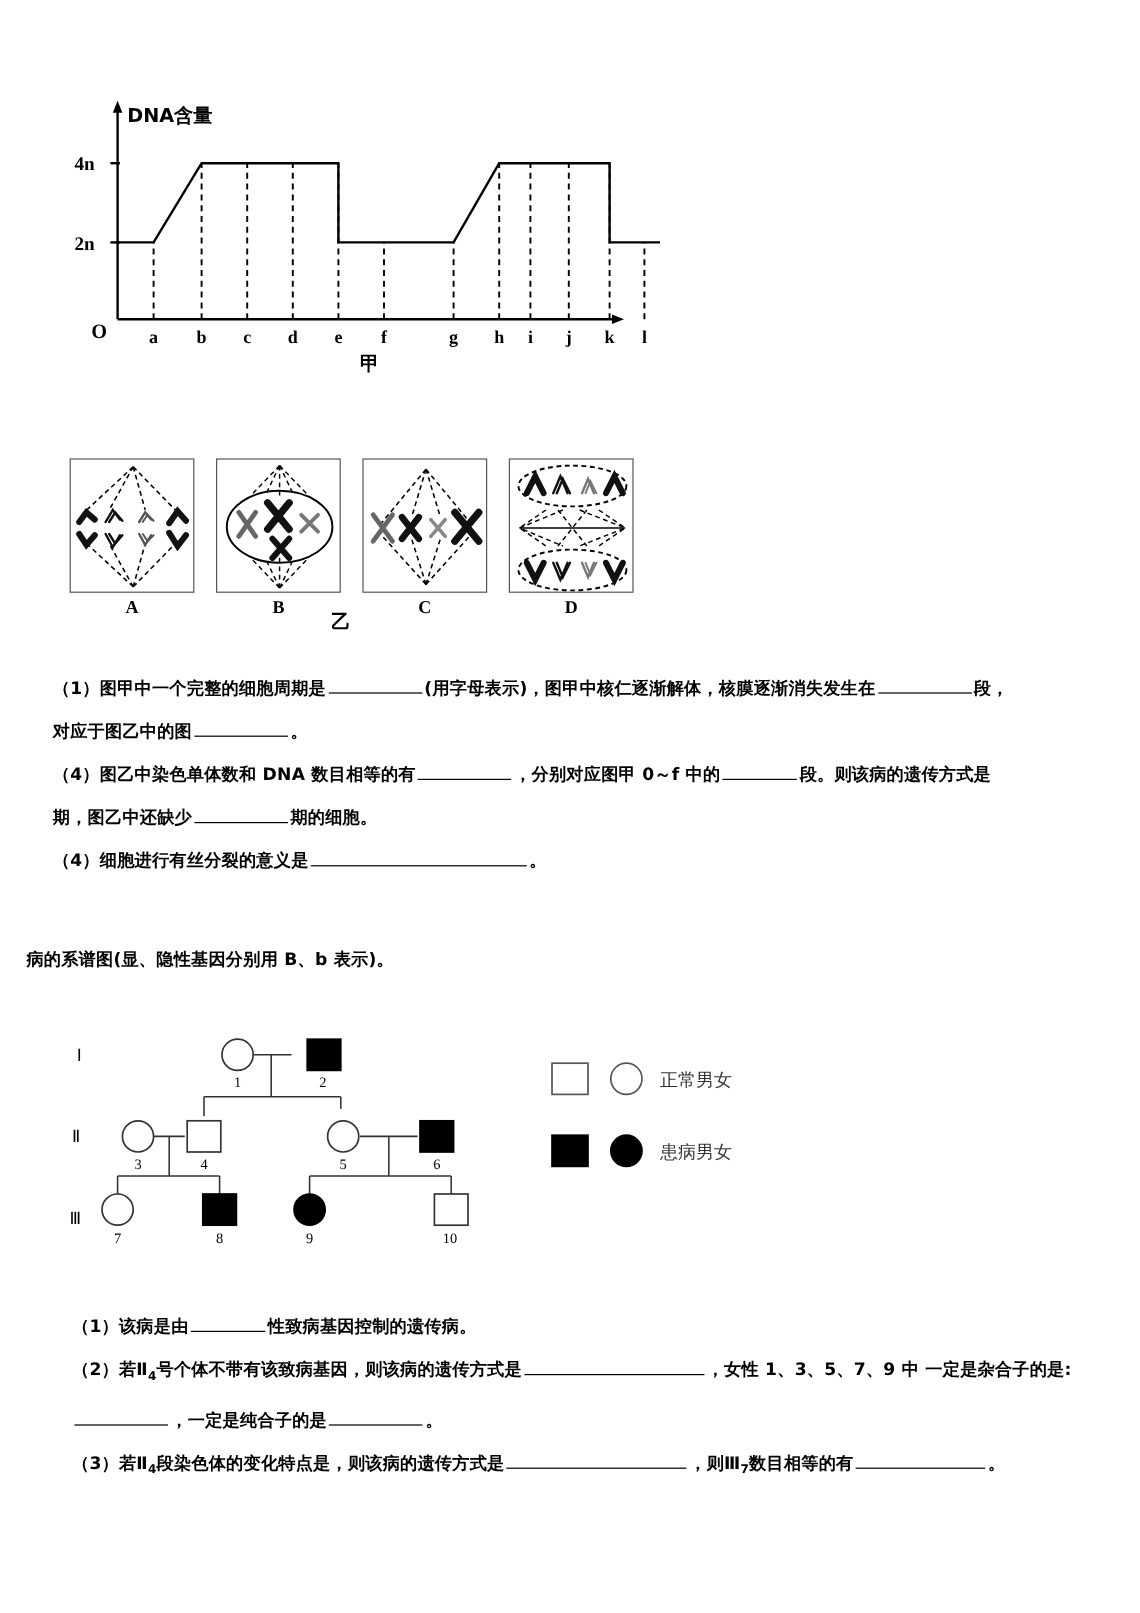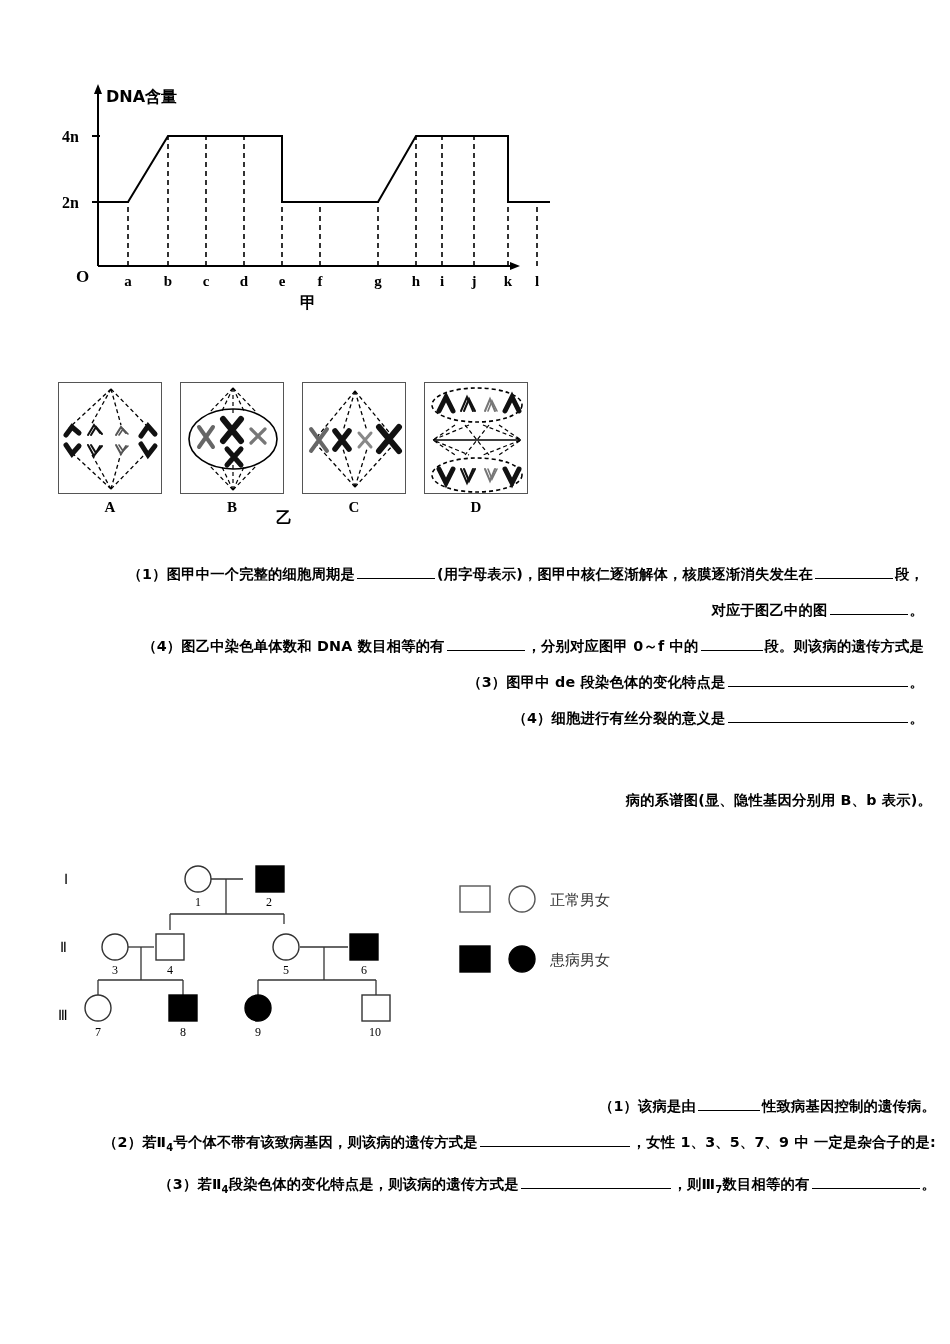--- a/index.html
+++ b/index.html
@@ -69,40 +69,39 @@
 
   
   .qtext {
     position: absolute;
     font-family: "DejaVu Sans", "Liberation Sans", sans-serif;
     font-size: 14.3px;
     font-weight: bold;
     line-height: 36px;
     color: #000;
     letter-spacing: 0.2px;
-    text-align: right;
   }
   .qline { white-space: nowrap; }
   .blank {
     display: inline-block;
     border-bottom: 1.5px solid #000;
     vertical-align: baseline;
     height: 15px;
     margin: 0 2px;
   }
   .b-sm { width: 62px; }
   .b-md { width: 78px; }
   .b-lg { width: 108px; }
   .b-xl { width: 150px; }
   .b-2xl { width: 180px; }
   .sub { font-size: 10px; vertical-align: sub; }
 
   #q11-body { left: 44px; top: 556px; width: 880px; }
   #q12-stem { left: 22px; top: 782px; width: 910px; }
-  #q12-body { left: 46px; top: 1088px; width: 890px; }
+  #q12-body { left: 60px; top: 1088px; width: 890px; }
 
   
   #pedigree {
     position: absolute;
     left: 50px;
     top: 862px;
     width: 660px;
     height: 195px;
   }
   #pedigree svg { display: block; }
@@ -296,21 +295,21 @@
   <div class="qline">
     <span>（1）图甲中一个完整的细胞周期是</span><span class="blank b-md"></span><span>(用字母表示)，图甲中核仁逐渐解体，核膜逐渐消失发生在</span><span class="blank b-md"></span><span>段，</span>
   </div>
   <div class="qline">
     <span>对应于图乙中的图</span><span class="blank b-md"></span><span>。</span>
   </div>
   <div class="qline">
     <span>（4）图乙中染色单体数和 DNA 数目相等的有</span><span class="blank b-md"></span><span>，分别对应图甲 0～f 中的</span><span class="blank b-sm"></span><span>段。则该病的遗传方式是</span>
   </div>
   <div class="qline">
-    <span>（3）图甲中 de 段染色体的变化特点是</span><span class="blank b-2xl"></span><span>。</span>
+    <span>期，图乙中还缺少</span><span class="blank b-md"></span><span>期的细胞。</span>
   </div>
   <div class="qline">
     <span>（4）细胞进行有丝分裂的意义是</span><span class="blank b-2xl"></span><span>。</span>
   </div>
 </div>
 
 <div class="qtext" id="q12-stem">
   <div class="qline">病的系谱图(显、隐性基因分别用 B、b 表示)。</div>
 </div>
 
@@ -391,15 +390,18 @@
 </div>
 
 <div class="qtext" id="q12-body">
   <div class="qline">
     <span>（1）该病是由</span><span class="blank b-sm"></span><span>性致病基因控制的遗传病。</span>
   </div>
   <div class="qline">
     <span>（2）若Ⅱ</span><span class="sub">4</span><span>号个体不带有该致病基因，则该病的遗传方式是</span><span class="blank b-xl"></span><span>，女性 1、3、5、7、9 中 一定是杂合子的是:</span>
   </div>
   <div class="qline">
+    <span class="blank b-md"></span><span>，一定是纯合子的是</span><span class="blank b-md"></span><span>。</span>
+  </div>
+  <div class="qline">
     <span>（3）若Ⅱ</span><span class="sub">4</span><span>段染色体的变化特点是，则该病的遗传方式是</span><span class="blank b-xl"></span><span>，则Ⅲ</span><span class="sub">7</span><span>数目相等的有</span><span class="blank b-lg"></span><span>。</span>
   </div>
 </div>
 
 </body></html>

